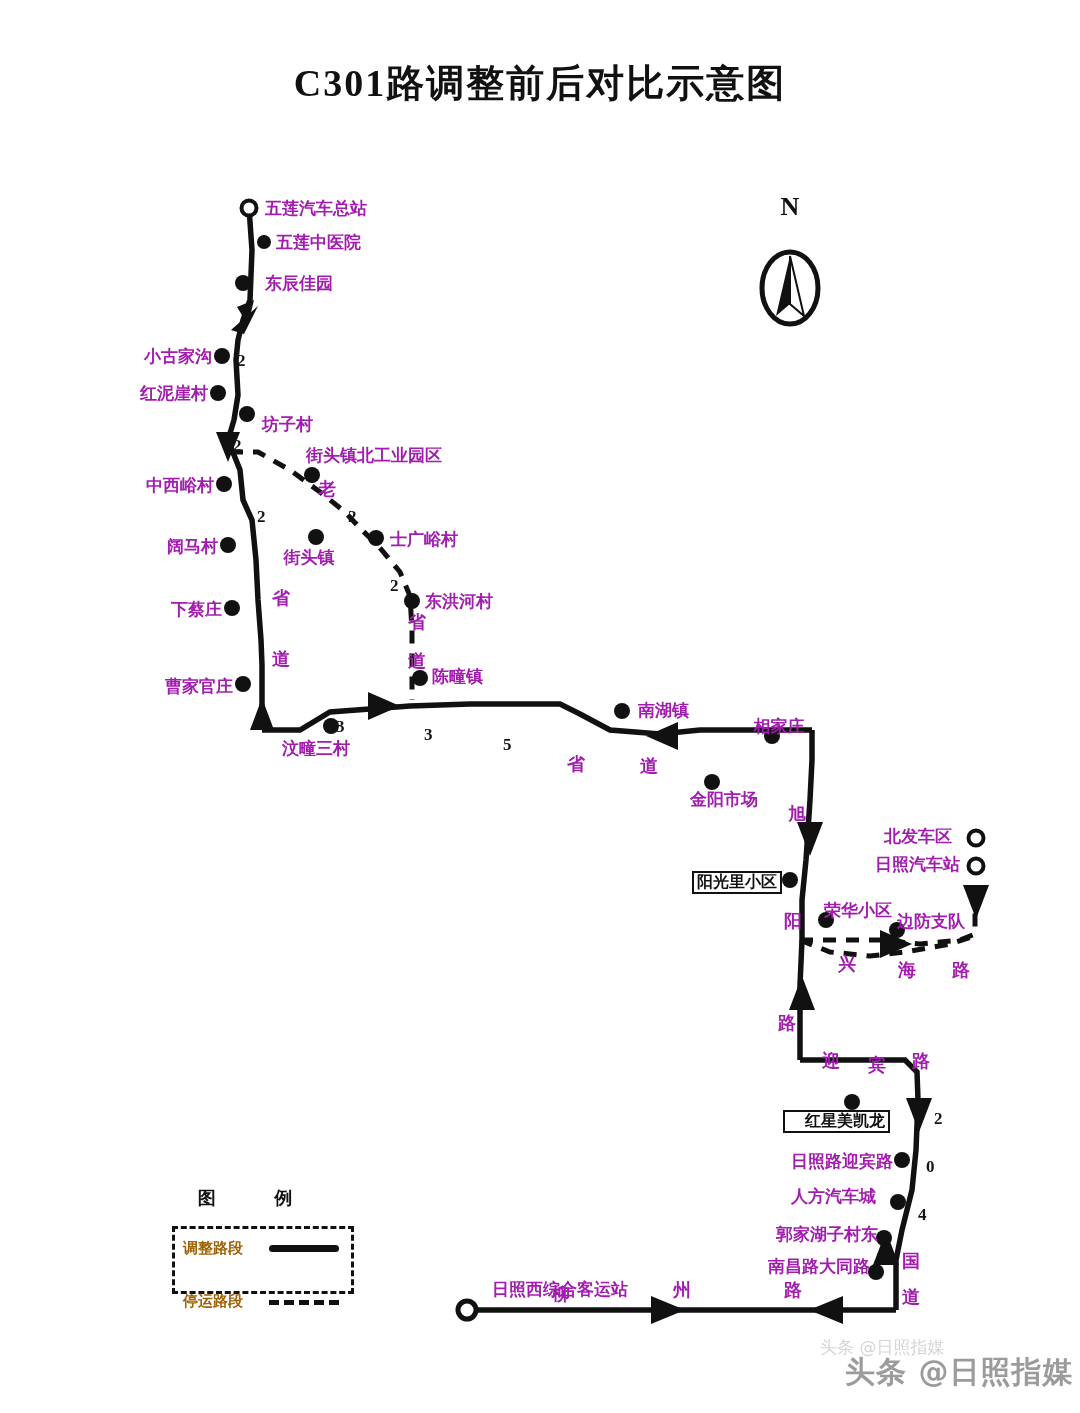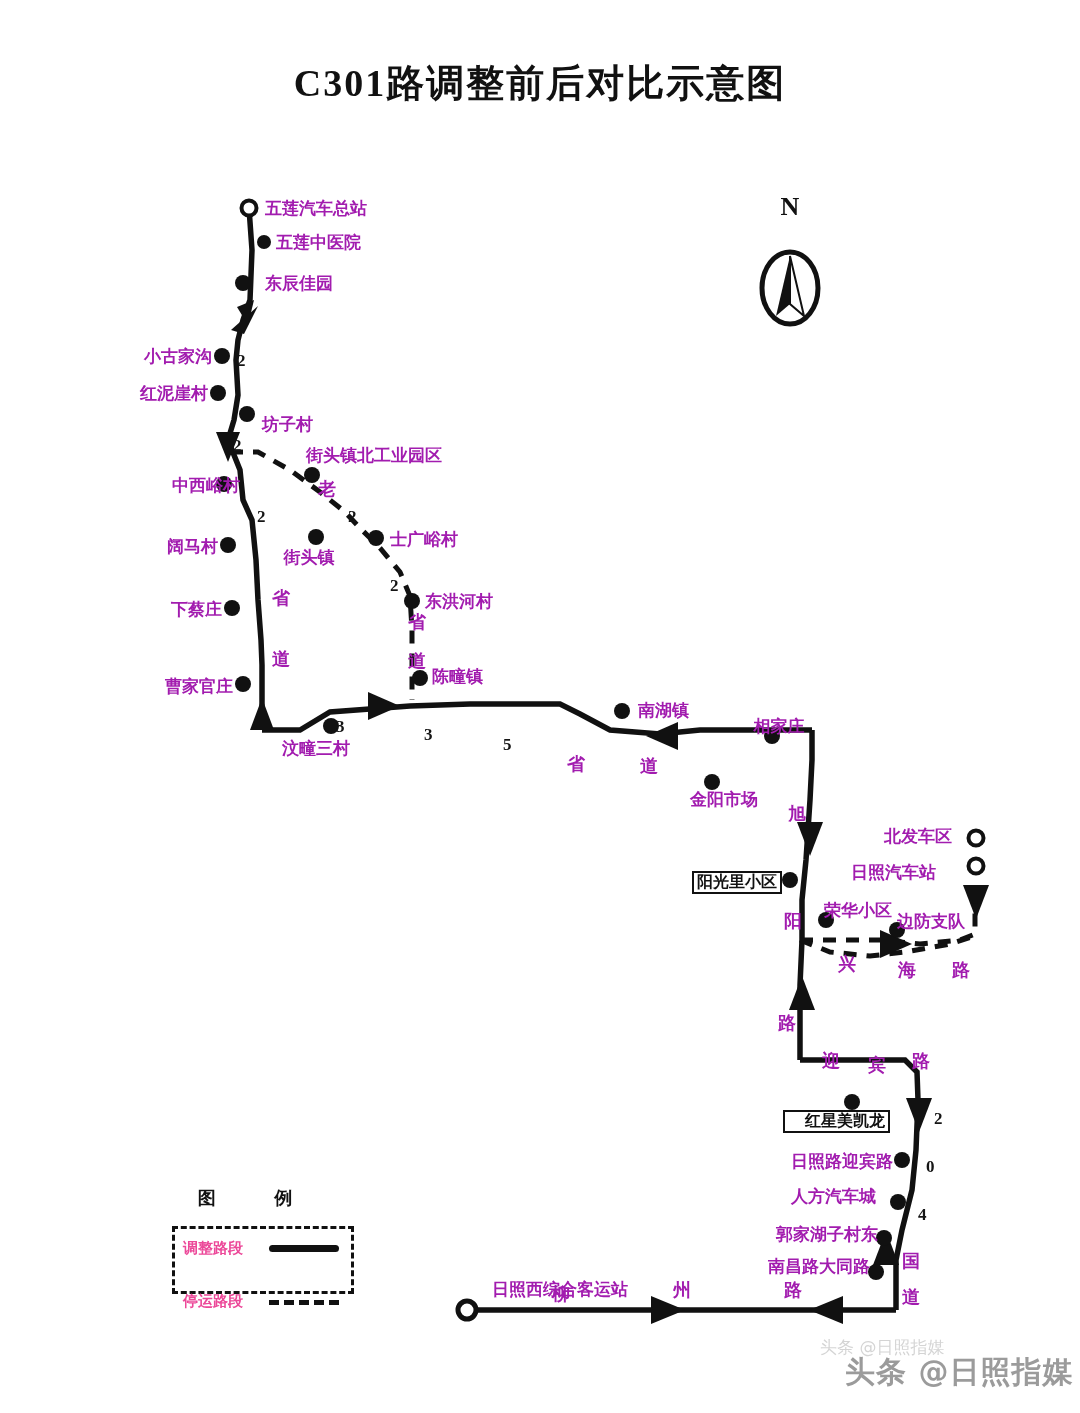--- a/index.html
+++ b/index.html
@@ -49,21 +49,21 @@
     font-size:18px;font-weight:bold;letter-spacing:26px;
     font-family:"DejaVu Sans","Liberation Sans",sans-serif;color:#111;
   }
   .legend-box{
     position:absolute;left:172px;top:1226px;width:176px;height:62px;
     border:3px dashed #111;background:#fff;
   }
   .legend-row{position:absolute;left:8px;width:162px;height:22px;}
   .legend-row .lr-text{
     position:absolute;left:0;top:2px;font-size:15px;font-weight:bold;
-    font-family:"DejaVu Sans","Liberation Sans",sans-serif;color:#ec4899;
+    font-family:"DejaVu Sans","Liberation Sans",sans-serif;color:#a16207;
     white-space:nowrap;
   }
   .legend-row .lr-solid{
     position:absolute;left:86px;top:8px;width:70px;height:7px;
     background:#111;border-radius:4px;
   }
   .legend-row .lr-dash{
     position:absolute;left:86px;top:10px;width:70px;height:0;
     border-top:5px dashed #111;
   }
@@ -195,38 +195,38 @@
       <polygon points="790,256 804,316 790,304" fill="#fff" stroke="#111" stroke-width="2"></polygon>
     </g>
   </svg>
 
   <div class="lbl" style="left:265px;top:200px;">五莲汽车总站</div>
   <div class="lbl" style="left:276px;top:234px;">五莲中医院</div>
   <div class="lbl" style="left:265px;top:275px;">东辰佳园</div>
   <div class="lbl r" style="left:212px;top:348px;">小古家沟</div>
   <div class="lbl r" style="left:208px;top:385px;">红泥崖村</div>
   <div class="lbl" style="left:262px;top:416px;">坊子村</div>
-  <div class="lbl r" style="left:214px;top:477px;margin-left:26px;">中西峪村</div>
+  <div class="lbl r" style="left:214px;top:477px;">中西峪村</div>
   <div class="lbl r" style="left:218px;top:538px;">阔马村</div>
   <div class="lbl r" style="left:222px;top:601px;">下蔡庄</div>
   <div class="lbl r" style="left:233px;top:678px;">曹家官庄</div>
   <div class="lbl c" style="left:316px;top:740px;">汶疃三村</div>
 
   <div class="lbl" style="left:306px;top:447px;">街头镇北工业园区</div>
   <div class="lbl c" style="left:309px;top:549px;">街头镇</div>
   <div class="lbl" style="left:390px;top:531px;">士广峪村</div>
   <div class="lbl" style="left:425px;top:593px;">东洪河村</div>
   <div class="lbl" style="left:432px;top:668px;">陈疃镇</div>
 
   <div class="lbl" style="left:638px;top:702px;">南湖镇</div>
   <div class="lbl c" style="left:779px;top:718px;">相家庄</div>
   <div class="lbl c" style="left:724px;top:791px;">金阳市场</div>
 
   <div class="lbl r" style="left:952px;top:828px;">北发车区</div>
-  <div class="lbl r" style="left:936px;top:856px;margin-top:8px;">日照汽车站</div>
+  <div class="lbl r" style="left:960px;top:856px;">日照汽车站</div>
   <div class="boxlbl r" style="left:782px;top:871px;">阳光里小区</div>
   <div class="lbl c" style="left:858px;top:902px;">荣华小区</div>
   <div class="lbl c" style="left:931px;top:913px;">边防支队</div>
 
   <div class="boxlbl r" style="left:890px;top:1110px;padding-left:20px;">红星美凯龙</div>
   <div class="lbl r" style="left:893px;top:1153px;">日照路迎宾路</div>
   <div class="lbl r" style="left:876px;top:1188px;">人方汽车城</div>
   <div class="lbl r" style="left:878px;top:1226px;">郭家湖子村东</div>
   <div class="lbl r" style="left:870px;top:1258px;">南昌路大同路</div>
   <div class="lbl r" style="left:628px;top:1281px;">日照西综合客运站</div>

